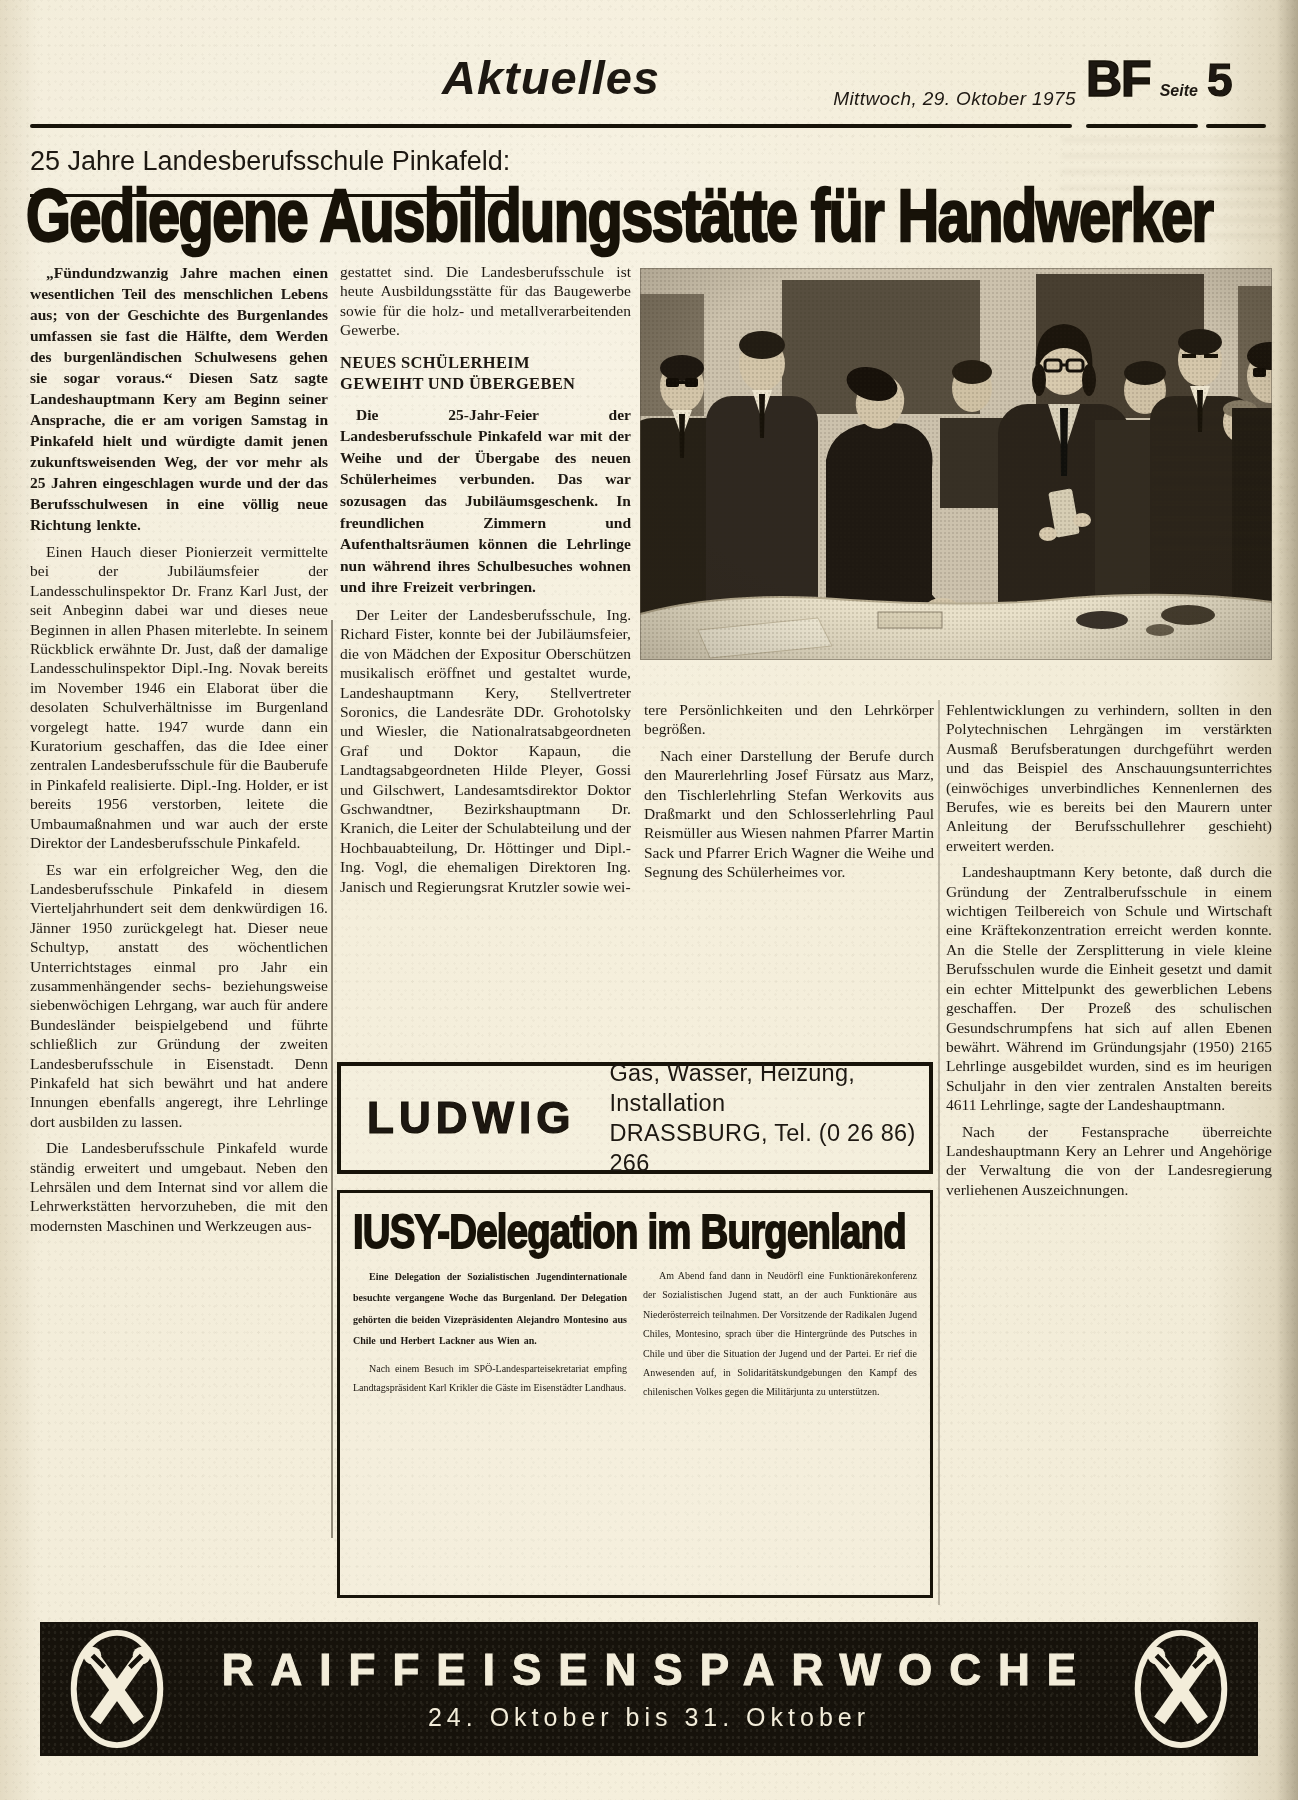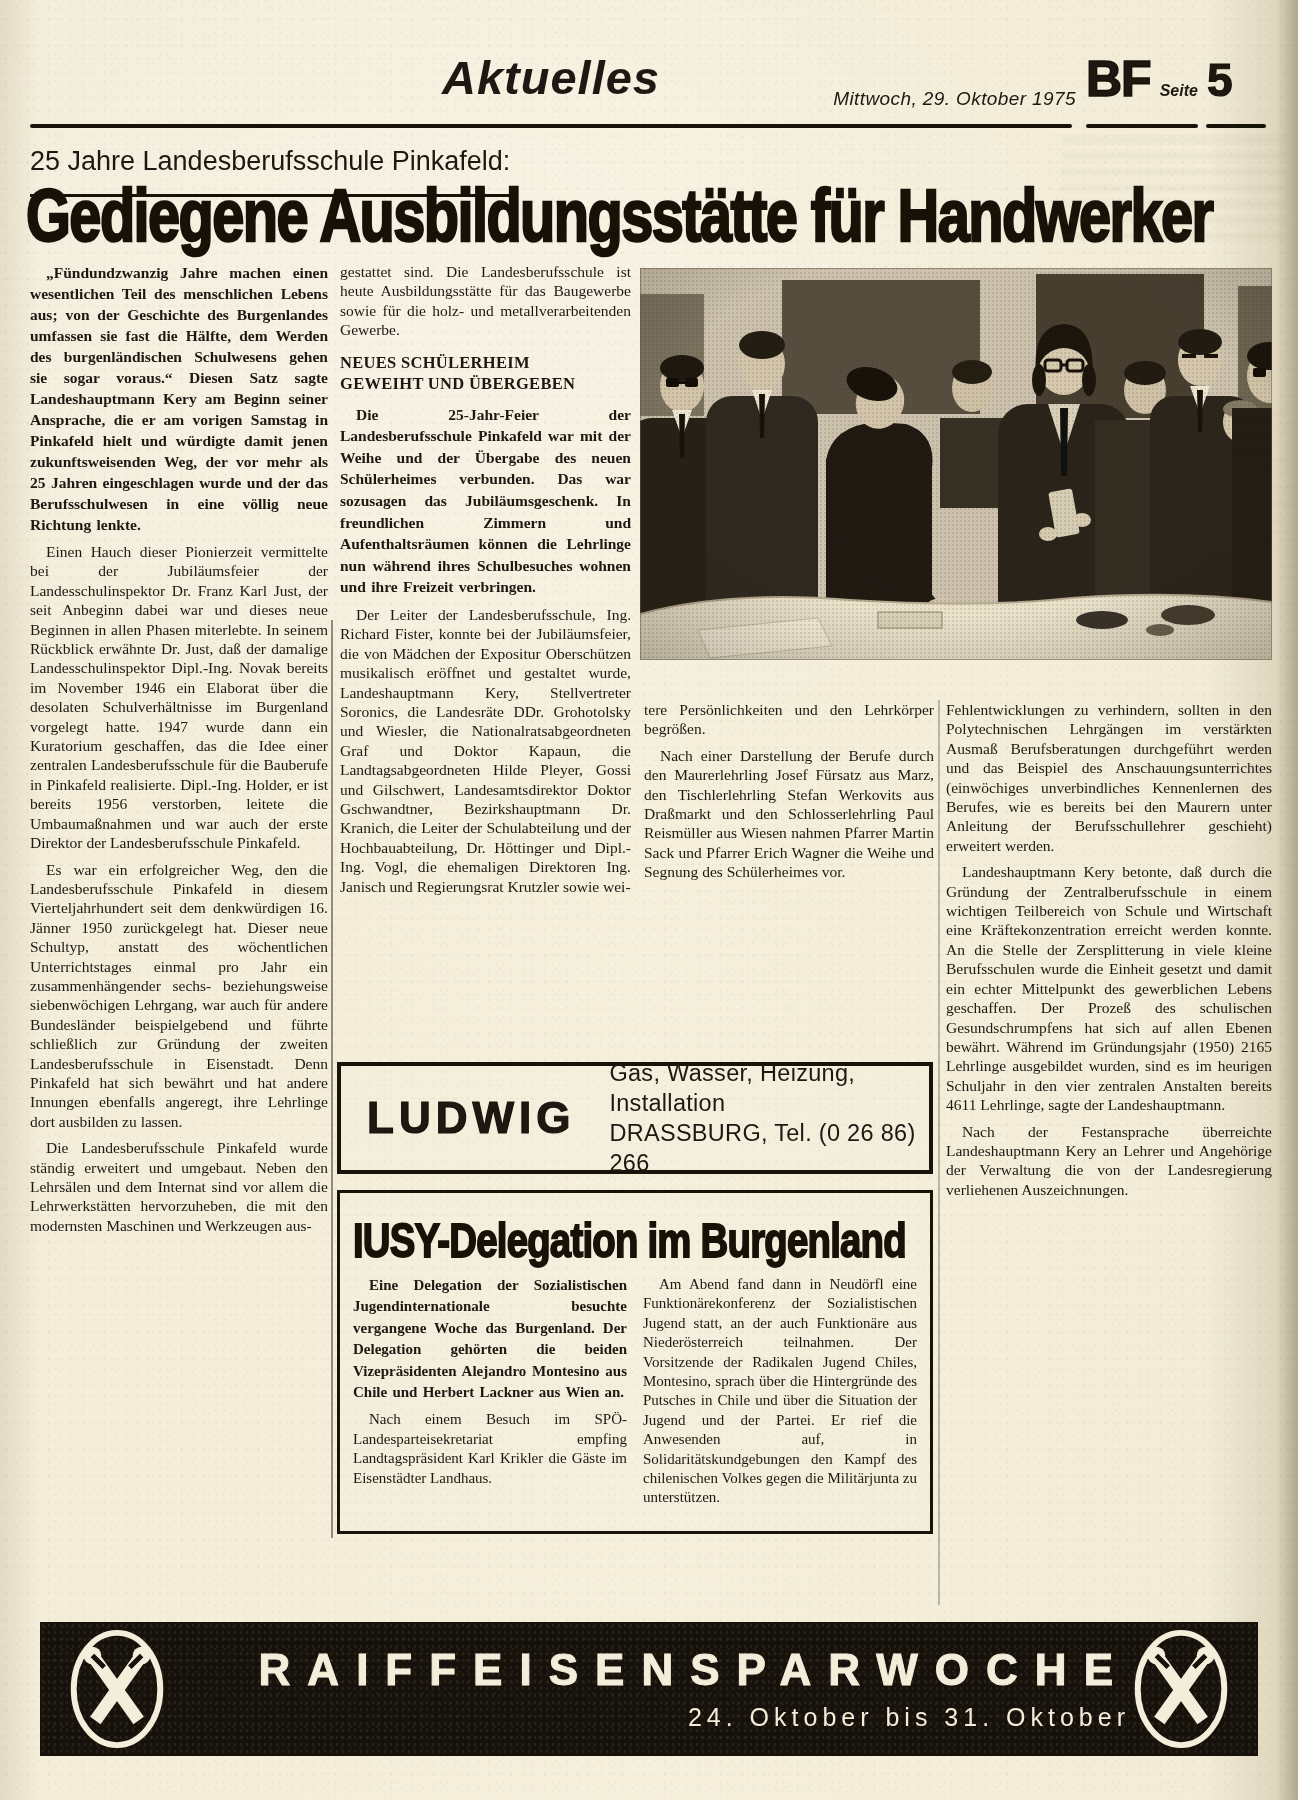--- a/index.html
+++ b/index.html
@@ -53,38 +53,38 @@
   .photo svg{display:block;}
   .photo-caption{left:640px;top:664px;width:632px;
     font-weight:bold;font-size:19px;line-height:1.2;letter-spacing:.2px;word-spacing:2px;}
   
   .ludwig{left:337px;top:1062px;width:596px;height:112px;border:4px solid #171309;
     box-sizing:border-box;display:flex;align-items:center;background:rgba(255,255,255,.08);}
   .ludwig-brand{margin-left:26px;font:700 44px/1 "Liberation Sans",sans-serif;
     letter-spacing:5px;-webkit-text-stroke:1.2px #171208;}
   .ludwig-text{margin-left:34px;font:400 23.5px/30px "Liberation Sans",sans-serif;letter-spacing:.3px;}
   
-  .iusy{left:337px;top:1190px;width:596px;height:344px;border:3px solid #171309;
-    box-sizing:border-box;padding:24px 13px 10px;background:rgba(255,255,255,.05);}
+  .iusy{left:337px;top:1190px;width:596px;height:408px;border:3px solid #171309;
+    box-sizing:border-box;padding:15px 13px 10px;background:rgba(255,255,255,.05);}
   .iusy-headline{margin:0 0 10px;white-space:nowrap;
     font:700 48px/1 "Liberation Sans",sans-serif;color:#171208;
     -webkit-text-stroke:1.8px #171208;letter-spacing:-1px;
     transform:scaleX(.80);transform-origin:0 0;}
   .iusy-cols{display:flex;gap:16px;}
-  .iusy-col{width:276px;font-size:15px;line-height:19.4px;text-align:justify;hyphens:auto;}
+  .iusy-col{width:276px;font-size:10px;line-height:19.4px;text-align:justify;hyphens:auto;}
   .iusy-col p{margin:7px 0 0;text-indent:16px;}
   .iusy-col p:first-child{margin-top:0;}
   .iusy-col p.lead{font-weight:bold;line-height:21.4px;word-spacing:1.5px;}
   
   .banner{left:40px;top:1622px;width:1218px;height:134px;background:#16120b;
     display:flex;align-items:center;justify-content:space-between;padding:0 26px;box-sizing:border-box;
     background-image:radial-gradient(rgba(240,232,210,.07) 1px, transparent 1.6px),
                      radial-gradient(rgba(240,232,210,.05) 1px, transparent 1.4px);
     background-size:6px 7px,9px 11px;}
-  .banner-center{flex:1;text-align:right;color:#f3edda;}
+  .banner-center{flex:1;text-align:center;color:#f3edda;}
   .banner-title{font:700 44px/1 "Liberation Sans",sans-serif;letter-spacing:17px;
     -webkit-text-stroke:1px #f3edda;margin-left:17px;}
   .banner-subtitle{margin-top:13px;font:400 25px/1 "Liberation Sans",sans-serif;letter-spacing:5px;}
   .giebel{width:102px;height:122px;flex:0 0 auto;}
   
   .bleed{pointer-events:none;opacity:.55;filter:blur(2px);}
   .bleed-a{left:1060px;top:138px;width:226px;height:100px;
     background:repeating-linear-gradient(0deg, rgba(100,88,64,.13) 0 4px, transparent 4px 16px);transform:skewX(-2deg);}
   .bleed-b{left:1150px;top:400px;width:140px;height:150px;
     background:repeating-linear-gradient(0deg, rgba(100,88,64,.08) 0 3px, transparent 3px 15px);}

